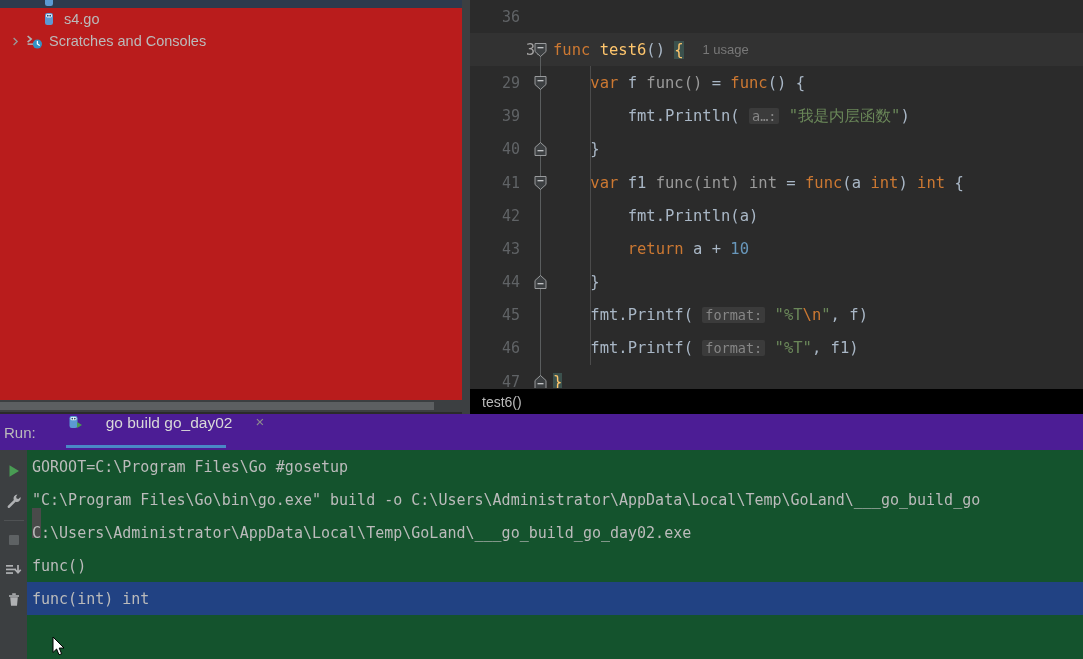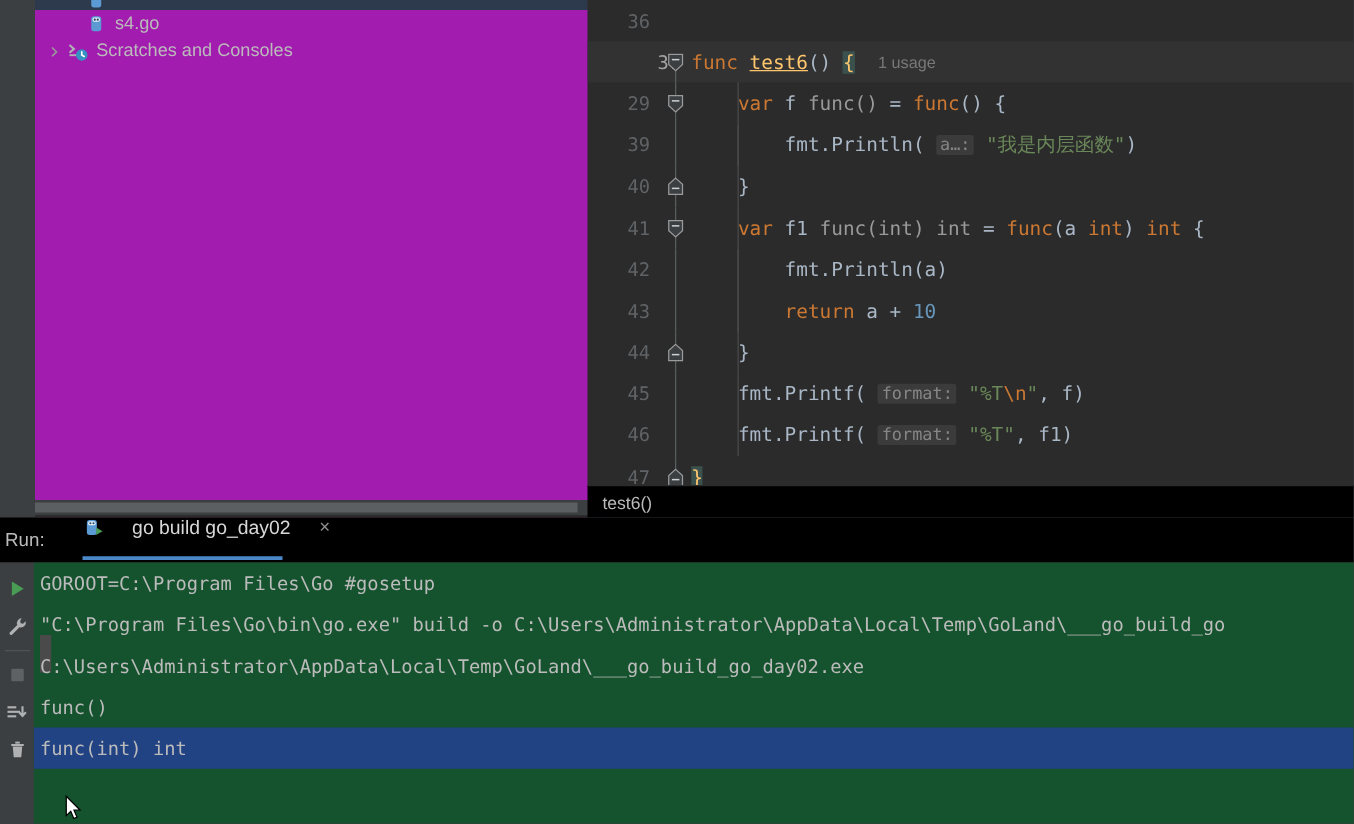--- a/index.html
+++ b/index.html
@@ -7,23 +7,22 @@
     width: 1083px; height: 659px;
     background: #3c3f41;
     font-family: "Liberation Sans", sans-serif;
     overflow: hidden;
   }
   #app { position: relative; width: 1083px; height: 659px; }
 
   
   #project-panel {
     position: absolute; left: 0; top: 0; width: 462px; height: 414px;
-    background: #a21caf;
+    background: #b91c1c;
     overflow: hidden;
-    margin-left: 28px;
   }
   .tree-row {
     position: relative; height: 22px; display: flex; align-items: center;
     padding-left: 8px; color: #bbbbbb; font-size: 14.5px; white-space: nowrap;
   }
   .tree-row.selected { background: #2d3a4d; }
   .tree-row.partial { height: 8px; overflow: hidden; align-items: flex-end; }
   .tree-arrow {
     width: 15px; flex: 0 0 15px; display: flex; align-items: center; justify-content: center;
     color: #9a9a9a; font-size: 10px;
@@ -80,21 +79,21 @@
     position: absolute; left: 4px; top: 50%; transform: translateY(-50%);
     width: 15px; height: 15px;
   }
   
   .indent-guide {
     position: absolute; width: 1px; background: #4b4b4b; top: 0; bottom: 0;
   }
 
   
   .kw       { color: #cc7832; }
-  .fn       { color: #ffc66d; text-decoration: underline; }
+  .fn       { color: #ffc66d; }
   .typ      { color: #9a9a9a; }
   .plain    { color: #a9b7c6; }
   .pkg      { color: #a9b7c6; }
   .meth     { color: #a9b7c6; }
   .str      { color: #6a8759; }
   .num      { color: #6897bb; }
   .brace-hl { color: #ffc66d; background: #3b514d; }
   .usage    { color: #787878; font-family: "Liberation Sans", sans-serif; font-size: 13px; }
   .hint     { color: #868686; background: #3b3b3b; border-radius: 2px; padding: 0 3px; font-size: 13.5px; }
   .ident    { color: #a9b7c6; }
@@ -106,21 +105,21 @@
     display: flex; align-items: center; padding-left: 12px;
     border-top: 1px solid #2b2b2b;
   }
 
   
   #run-panel {
     position: absolute; left: 0; top: 414px; width: 1083px; height: 245px;
     background: #3c3f41;
   }
   #run-header {
-    position: relative; height: 36px; background: #000000;
+    position: relative; height: 36px; background: #4c1d95;
     display: flex; align-items: center;
   }
   #run-label {
     color: #bbbbbb; font-size: 15px; padding-left: 4px; padding-right: 22px;
   }
   #run-tab {
     position: relative; height: 36px; display: flex; align-items: flex-start;
     padding: 0 8px; gap: 23px;
   }
   #run-tab-underline {

